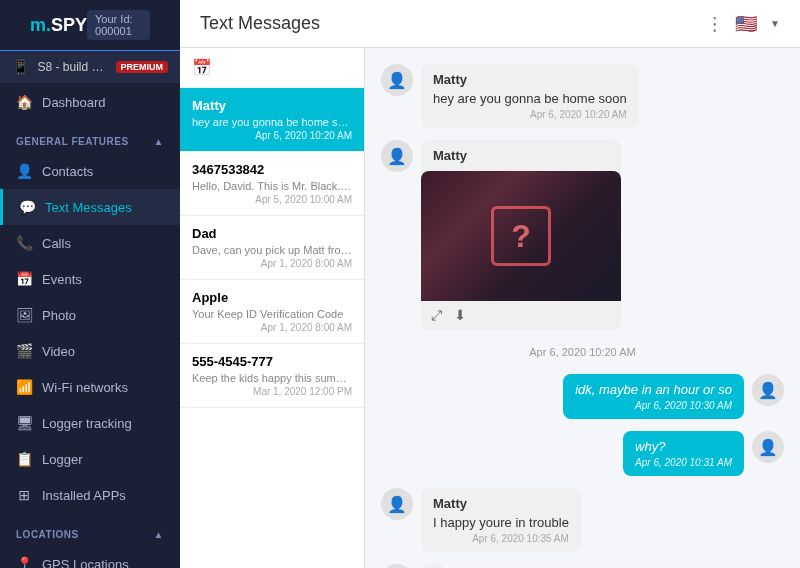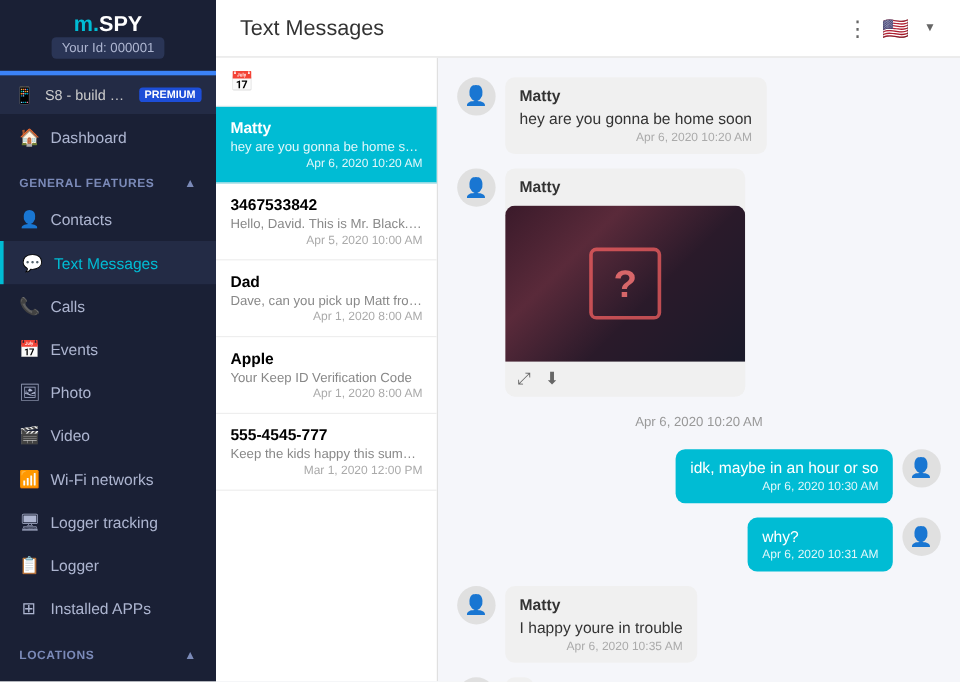--- a/index.html
+++ b/index.html
@@ -11,27 +11,26 @@
       min-width: 180px;
       background: #1a2035;
       color: #adb5d0;
       display: flex;
       flex-direction: column;
       height: 568px;
       overflow-y: auto;
     }
     .sidebar-header {
       background: #1a2035;
-      padding: 10px 20px;
+      padding: 10px 30px;
       display: flex;
       align-items: center;
       justify-content: space-between;
-      border-bottom: 4px solid #3b82f6;
+      border-bottom: 1px solid #3b82f6;
       min-height: 48px;
-      flex-direction: column;
     }
     .sidebar-logo {
       display: flex;
       align-items: center;
       gap: 4px;
     }
     .logo-text {
       font-size: 18px;
       font-weight: bold;
       color: #fff;
@@ -52,21 +51,21 @@
       gap: 8px;
       font-size: 12px;
       color: #ccc;
       border-bottom: 1px solid #1a2035;
     }
     .device-icon {
       color: #adb5d0;
       font-size: 14px;
     }
     .premium-badge {
-      background: #1d4ed8;
+      background: #b91c1c;
       color: #fff;
       font-size: 9px;
       padding: 1px 5px;
       border-radius: 3px;
       font-weight: bold;
     }
     .sidebar-nav {
       flex: 1;
       overflow-y: auto;
     }
@@ -224,20 +223,21 @@
       background: #f0f0f0;
       border-radius: 8px;
       padding: 8px 12px;
       font-size: 13px;
       color: #333;
       max-width: 340px;
     }
     .bubble.sent {
       background: #00bcd4;
       color: #fff;
+      font-style: italic;
     }
     .bubble-sender {
       font-weight: 600;
       font-size: 13px;
       color: #333;
       margin-bottom: 4px;
     }
     .bubble-text { font-size: 13px; }
     .bubble-time {
       font-size: 10px;

